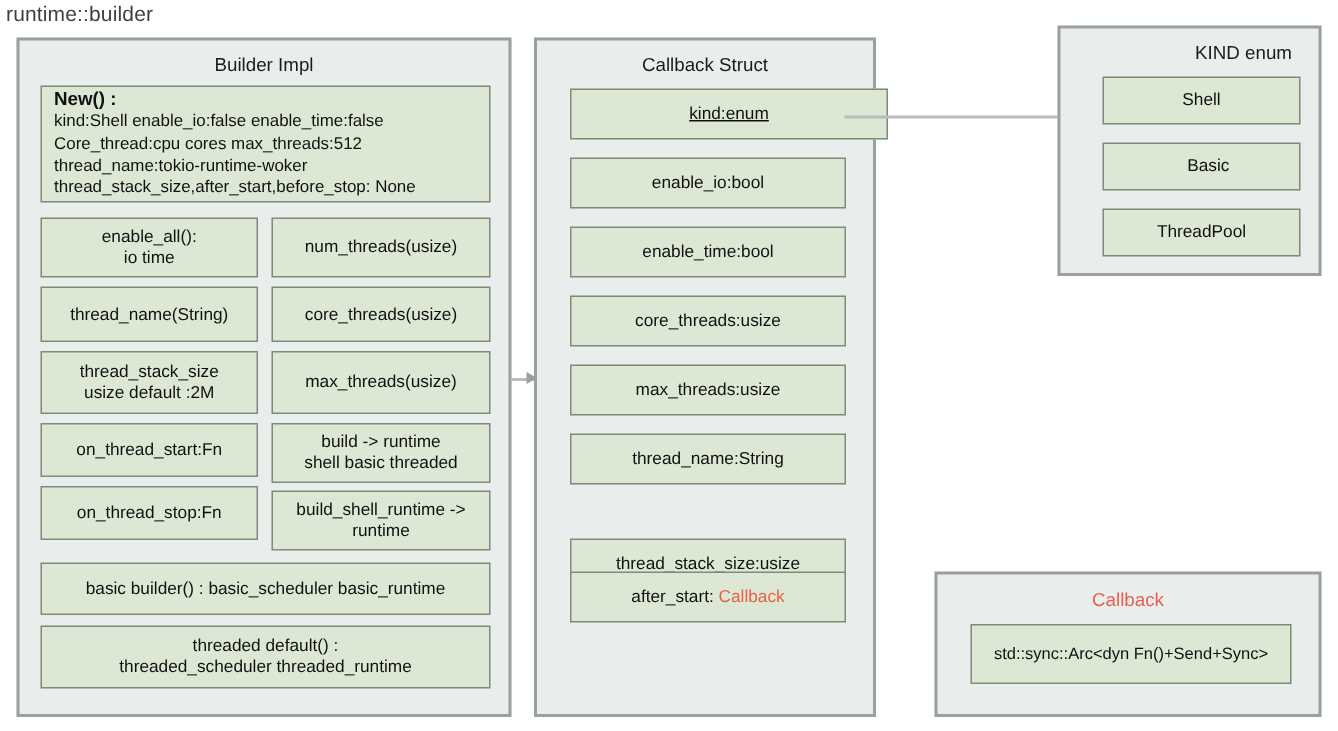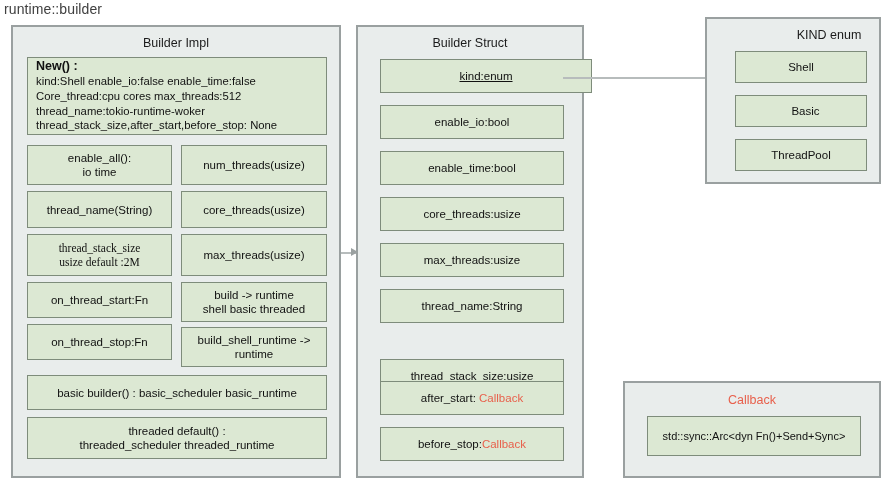--- a/index.html
+++ b/index.html
@@ -124,21 +124,21 @@
     <div class="inner">
       <div>enable_all():</div>
       <div>io time</div>
     </div>
   </div>
   <div class="gbox" style="left:14px; top:164px; width:145px; height:37px;">
     <div class="inner">
       <div>thread_name(String)</div>
     </div>
   </div>
-  <div class="gbox" style="left:14px; top:207px; width:145px; height:42px;font-family:Liberation Serif, serif;">
+  <div class="gbox" style="left:14px; top:207px; width:145px; height:42px;">
     <div class="inner">
       <div>thread_stack_size</div>
       <div>usize default :2M</div>
     </div>
   </div>
   <div class="gbox" style="left:14px; top:255px; width:145px; height:36px;">
     <div class="inner">
       <div>on_thread_start:Fn</div>
     </div>
   </div>
@@ -187,21 +187,21 @@
       <div>threaded_scheduler threaded_runtime</div>
     </div>
   </div>
 </div>
 
 <div class="arrow-line" style="left:341px; top:252px; width:16px;"></div>
 <div class="arrow-head" style="left:351px; top:248px;"></div>
 
 <div class="panel" id="panel-builder-struct" style="left:356px; top:25px; width:228px; height:453px;">
 
-  <div class="panel-title" style="position:absolute; left:0; top:8px;">Builder Struct</div>
+  <div class="panel-title" style="position:absolute; left:0; top:8px;">Callback Struct</div>
 
   <div class="gbox" style="left:22px; top:32px; width:212px; height:34px;text-decoration:underline;">
     <div class="inner">
       <span>kind:enum</span><span class="accent"></span>
     </div>
   </div>
   <div class="gbox" style="left:22px; top:78px; width:184px; height:34px;">
     <div class="inner">
       <span>enable_io:bool</span><span class="accent"></span>
     </div>
@@ -227,25 +227,20 @@
     </div>
   </div>
   <div class="gbox" style="left:22px; top:308px; width:184px; height:34px;margin-top:24px;">
     <div class="inner">
       <span>thread_stack_size:usize</span><span class="accent"></span>
     </div>
   </div>
   <div class="gbox" style="left:22px; top:354px; width:184px; height:34px;">
     <div class="inner">
       <span>after_start: </span><span class="accent">Callback</span>
-    </div>
-  </div>
-  <div class="gbox" style="left:22px; top:400px; width:184px; height:34px;">
-    <div class="inner">
-      <span>before_stop:</span><span class="accent">Callback</span>
     </div>
   </div>
 </div>
 
 <div class="arrow-line" style="left:563px; top:77px; width:165px;"></div>
 <div class="arrow-head" style="left:722px; top:73px;"></div>
 
 <div class="panel" id="panel-kind-enum" style="left:705px; top:17px; width:176px; height:167px;">
 
   <div class="panel-title" style="position:absolute; left:0; top:8px;margin-left:36px;">KIND enum</div>

